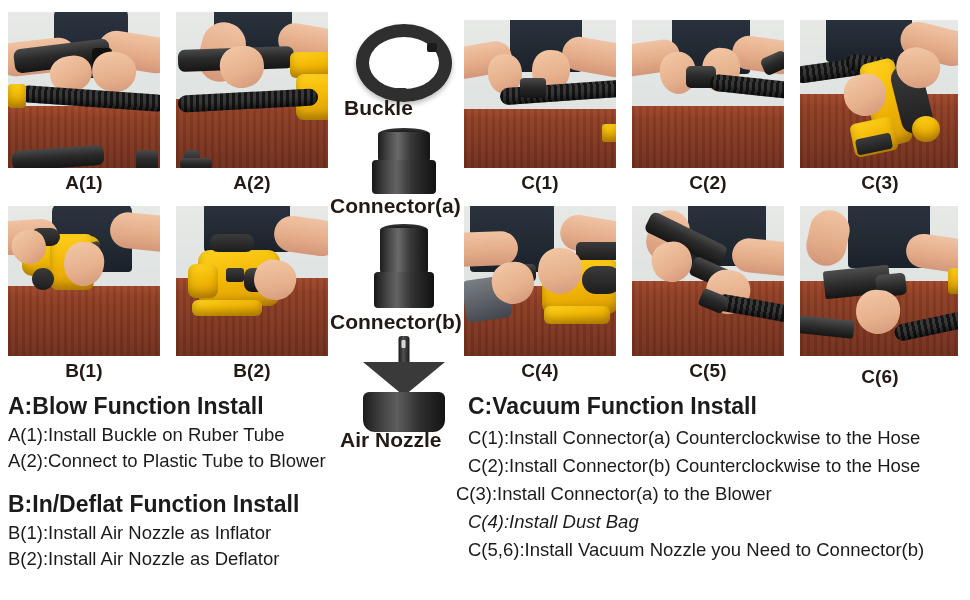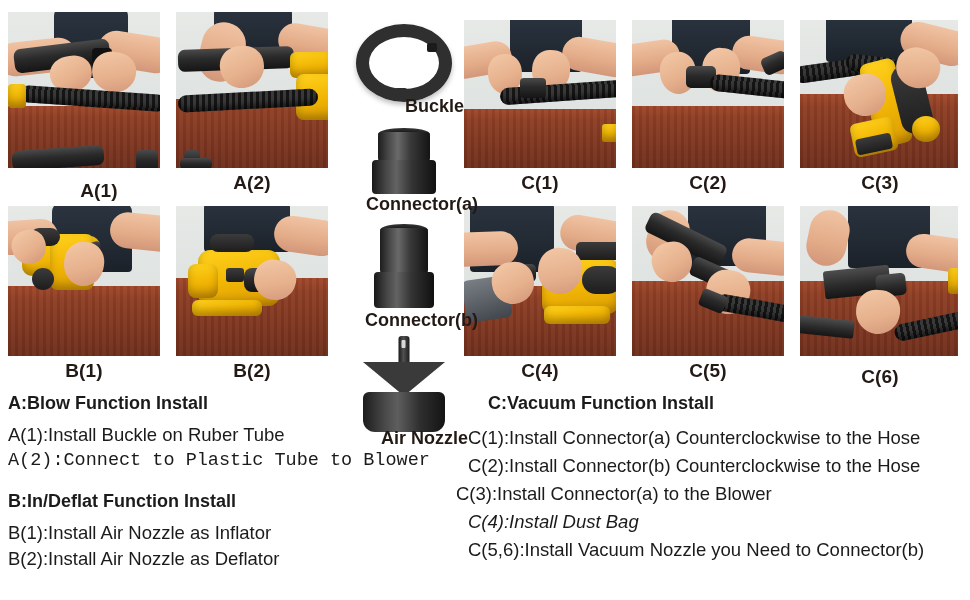--- a/index.html
+++ b/index.html
@@ -33,21 +33,21 @@
   .blower-dark{position:absolute;border-radius:6px;background:linear-gradient(180deg,#3b3b3b,#1d1d1d);}
   .nozzle-flat{position:absolute;border-radius:3px;
     background:linear-gradient(180deg,#4e4e4e 0%,#2b2b2b 55%,#151515 100%);}
   .dustbag{position:absolute;border-radius:6px;
     background:linear-gradient(170deg,#7b8086 0%,#5a6066 55%,#3e444a 100%);}
 
   
   .cap{position:absolute;font-weight:bold;font-size:19px;letter-spacing:.2px;text-align:center;color:#231a16;}
 
   
-  .part-label{position:absolute;text-align:right;font-weight:bold;font-size:18px;color:#231a16;white-space:nowrap;}
+  .part-label{position:absolute;text-align:left;font-weight:bold;font-size:21px;color:#231a16;white-space:nowrap;}
 
   
   .buckle{position:absolute;width:96px;height:78px;border-radius:50%;
     border:13px solid #2f2f2f;box-sizing:border-box;
     background:transparent;
     box-shadow:inset 0 5px 7px rgba(255,255,255,.14), 0 3px 5px rgba(0,0,0,.25);}
   .buckle:before{content:"";position:absolute;right:2px;top:6px;width:10px;height:9px;background:#1b1b1b;border-radius:2px;}
   .buckle:after{content:"";position:absolute;left:26px;bottom:-7px;width:12px;height:8px;background:#2f2f2f;border-radius:2px;}
 
   
@@ -65,21 +65,21 @@
   .funnel{position:absolute;}
   .funnel .stem{position:absolute;left:50%;transform:translateX(-50%);width:11px;
     background:linear-gradient(90deg,#1a1a1a,#505050 45%,#1d1d1d);border-radius:3px;}
   .funnel .stem i{position:absolute;left:3px;top:4px;width:4px;height:8px;background:#d8d8d8;border-radius:1px;}
   .funnel .cone{position:absolute;left:50%;transform:translateX(-50%);width:0;height:0;
     border-left:41px solid transparent;border-right:41px solid transparent;border-top:34px solid #3a3a3a;}
   .funnel .cup{position:absolute;left:50%;transform:translateX(-50%);width:82px;height:40px;border-radius:6px 6px 12px 12px;
     background:linear-gradient(90deg,#1c1c1c 0%,#4b4b4b 28%,#5e5e5e 42%,#2e2e2e 70%,#141414 100%);}
 
   
-  .sect-title{position:absolute;font-weight:bold;font-size:18px;color:#1b1b1b;white-space:nowrap;}
+  .sect-title{position:absolute;font-weight:bold;font-size:23px;color:#1b1b1b;white-space:nowrap;}
   .sect-line{position:absolute;font-size:18.5px;color:#1b1b1b;white-space:nowrap;}
 </style>
 </head>
 <body>
 
 <div class="photo" style="left:8px;top:12px;width:152px;height:156px;">
   <div class="scene">
     <div class="wall" style="height:62%"></div>
     <div class="table" style="height:40%"></div>
     <div class="torso" style="left:46px;top:-6px;width:74px;height:72px;"></div>
@@ -88,21 +88,21 @@
     <div class="tube" style="left:6px;top:32px;width:96px;height:24px;transform:rotate(-7deg);"></div>
     <div class="tube" style="left:84px;top:36px;width:20px;height:26px;border-radius:4px;background:#111;"></div>
     <div class="hand" style="left:42px;top:44px;width:42px;height:36px;transform:rotate(-12deg);"></div>
     <div class="hand" style="left:84px;top:40px;width:44px;height:40px;transform:rotate(10deg);"></div>
     <div class="hose" style="left:12px;top:78px;width:146px;transform:rotate(4deg);"></div>
     <div class="blower" style="left:0px;top:72px;width:18px;height:24px;border-radius:4px;"></div>
     <div class="tube" style="left:4px;bottom:0px;width:92px;height:20px;transform:rotate(-4deg);"></div>
     <div class="tube" style="right:2px;bottom:-4px;width:22px;height:22px;border-radius:5px;"></div>
   </div>
 </div>
-<div class="cap" style="left:47px;top:172px;width:104px;margin-top:8px;">A(1)</div>
+<div class="cap" style="left:32px;top:172px;width:104px;">A(1)</div>
 
 <div class="photo" style="left:176px;top:12px;width:152px;height:156px;">
   <div class="scene">
     <div class="wall" style="height:58%"></div>
     <div class="table" style="height:44%"></div>
     <div class="torso" style="left:38px;top:-8px;width:78px;height:58px;"></div>
     <div class="arm" style="left:24px;top:10px;width:44px;height:60px;border-radius:30px;transform:rotate(14deg);"></div>
     <div class="arm" style="right:-16px;top:14px;width:66px;height:34px;transform:rotate(10deg);"></div>
     <div class="tube" style="left:2px;top:36px;width:116px;height:22px;transform:rotate(-2deg);"></div>
     <div class="hand" style="left:44px;top:34px;width:44px;height:42px;transform:rotate(-6deg);"></div>
@@ -277,24 +277,24 @@
   <div class="stem" style="top:0px;height:32px;">
       <i></i>
     </div>
   <div class="cone" style="top:26px;"></div>
   <div class="cup" style="top:56px;"></div>
 </div>
 <div class="part-label" style="left:340px;top:428px;width:128px;">Air Nozzle</div>
 
 <div class="sect-title" style="left:8px;top:393px;">A:Blow Function Install</div>
 <div class="sect-line" style="left:8px;top:424px;">A(1):Install Buckle on Ruber Tube</div>
-<div class="sect-line" style="left:8px;top:450px;font-family:Liberation Mono, monospace;">A(2):Connect to Plastic Tube to Blower</div>
+<div class="sect-line" style="left:8px;top:450px;">A(2):Connect to Plastic Tube to Blower</div>
 
 <div class="sect-title" style="left:8px;top:491px;">B:In/Deflat Function Install</div>
 <div class="sect-line" style="left:8px;top:522px;">B(1):Install Air Nozzle as Inflator</div>
 <div class="sect-line" style="left:8px;top:548px;">B(2):Install Air Nozzle as Deflator</div>
 
-<div class="sect-title" style="left:468px;top:393px;margin-left:20px;">C:Vacuum Function Install</div>
+<div class="sect-title" style="left:468px;top:393px;">C:Vacuum Function Install</div>
 <div class="sect-line" style="left:468px;top:427px;">C(1):Install Connector(a) Counterclockwise to the Hose</div>
 <div class="sect-line" style="left:468px;top:455px;">C(2):Install Connector(b) Counterclockwise to the Hose</div>
 <div class="sect-line" style="left:456px;top:483px;">C(3):Install Connector(a) to the Blower</div>
 <div class="sect-line" style="left:468px;top:511px;font-style:italic;">C(4):Install Dust Bag</div>
 <div class="sect-line" style="left:468px;top:539px;">C(5,6):Install Vacuum Nozzle you Need to Connector(b)</div>
 
 </body></html>

